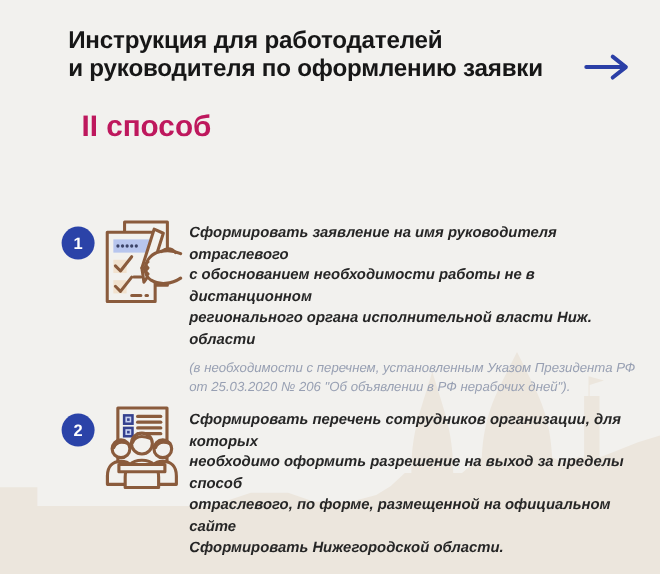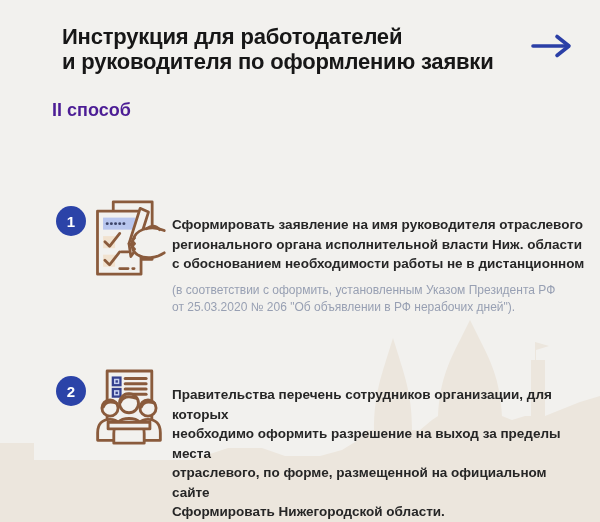--- a/index.html
+++ b/index.html
@@ -6,35 +6,35 @@
   #canvas{
     position:relative;
     width:600px;height:522px;
     background:#f2f1ee;
     overflow:hidden;
     font-family:"Liberation Sans", sans-serif;
   }
   
   .skyline{position:absolute;left:0;bottom:0;width:600px;height:230px;pointer-events:none;}
   
-  .header{position:absolute;left:62px;top:24px;right:26px;display:flex;justify-content:space-between;align-items:flex-start;}
+  .header{position:absolute;left:62px;top:24px;right:26px;display:flex;justify-content:space-between;align-items:flex-end;}
   .title{font-size:22px;line-height:25px;font-weight:bold;color:#171717;letter-spacing:-0.2px;}
   .arrow{margin-top:9px;flex:0 0 auto;cursor:pointer;}
-  .subtitle{position:absolute;left:52px;top:100px;font-size:18px;font-weight:bold;color:#4c1d95;}
+  .subtitle{position:absolute;left:74px;top:100px;font-size:27px;font-weight:bold;color:#be185d;}
   
   .step{position:absolute;left:56px;right:14px;display:flex;align-items:flex-start;}
   .step-1{top:198px;}
   .step-2{top:368px;}
   .num{
     flex:0 0 auto;width:30px;height:30px;border-radius:50%;
     background:#2b43a8;color:#ffffff;font-weight:bold;font-size:15px;
     display:flex;align-items:center;justify-content:center;margin-top:8px;
   }
   .icon-wrap{flex:0 0 auto;width:86px;display:flex;justify-content:center;}
-  .step-body{flex:1 1 auto;min-width:0;margin-top:17px;}
+  .step-body{flex:1 1 auto;min-width:0;margin-top:3px;font-style:italic;}
   .main-text{font-size:13.5px;line-height:19.5px;font-weight:bold;color:#262626;}
   .note{margin-top:8px;font-size:12px;line-height:17px;color:#98a0b3;font-weight:normal;}
 </style>
 </head>
 <body>
 
 <div id="canvas">
 
   <svg class="skyline" viewBox="0 0 600 230" preserveAspectRatio="none">
     <path fill="#ece6dd" d="M0,230 L0,151 L34,151 L34,168 L150,168 L192,168 L228,156 L262,156 L285,164 L320,164 L342,158 L355,150 L368,138 L374,138
@@ -91,25 +91,25 @@
         <g stroke="#8a5b3c" stroke-width="3" fill="#f2f1ee" stroke-linejoin="round" stroke-linecap="round">
           <path d="M79,34 C66,28 52,32 47,40 C42,48 44,56 50,60 C58,65 70,64 79,58"></path>
           <path d="M47,42 q-4,3 0,6 q-4,3 0,6" fill="none"></path>
           <path d="M60,32 q8,-6 14,1" fill="none"></path>
         </g>
       </svg>
     </div>
     <div class="step-body">
       <div class="main-text">
         <div>Сформировать заявление на имя руководителя отраслевого</div>
+        <div>с обоснованием необходимости работы не в дистанционном</div>
         <div>регионального органа исполнительной власти Ниж. области</div>
-        <div>с обоснованием необходимости работы не в дистанционном</div>
       </div>
       <div class="note">
-        <div>(в соответствии с оформить, установленным  Указом Президента РФ</div>
+        <div>(в необходимости с перечнем, установленным  Указом Президента РФ</div>
         <div>от 25.03.2020 № 206 "Об объявлении в РФ нерабочих дней").</div>
       </div>
     </div>
   </div>
 
   <div class="step step-2">
     <div class="num">2</div>
     <div class="icon-wrap">
       <svg width="76" height="80" viewBox="0 0 80 84">
         <rect x="17" y="3" width="47" height="56" stroke="#8a5b3c" stroke-width="3" fill="#f2f1ee" stroke-linejoin="round"></rect>
@@ -136,21 +136,21 @@
           <path d="M53,41 q3,-8 14,-4" fill="none"></path>
           <path d="M24,79 v-10 c0,-10 6,-16 16,-16 c10,0 16,6 16,16 v10 Z"></path>
           <circle cx="40" cy="37" r="10"></circle>
           <path d="M31,36 q4,-9 17,-4" fill="none"></path>
           <rect x="18" y="57" width="44" height="7"></rect>
         </g>
       </svg>
     </div>
     <div class="step-body">
       <div class="main-text">
-        <div>Правительства перечень сотрудников организации, для которых</div>
-        <div>необходимо оформить разрешение на выход за пределы места</div>
+        <div>Сформировать перечень сотрудников организации, для которых</div>
+        <div>необходимо оформить разрешение на выход за пределы способ</div>
         <div>отраслевого, по форме, размещенной на официальном сайте</div>
         <div>Сформировать Нижегородской области.</div>
       </div>
     </div>
   </div>
 
 </div>
 
 </body></html>

